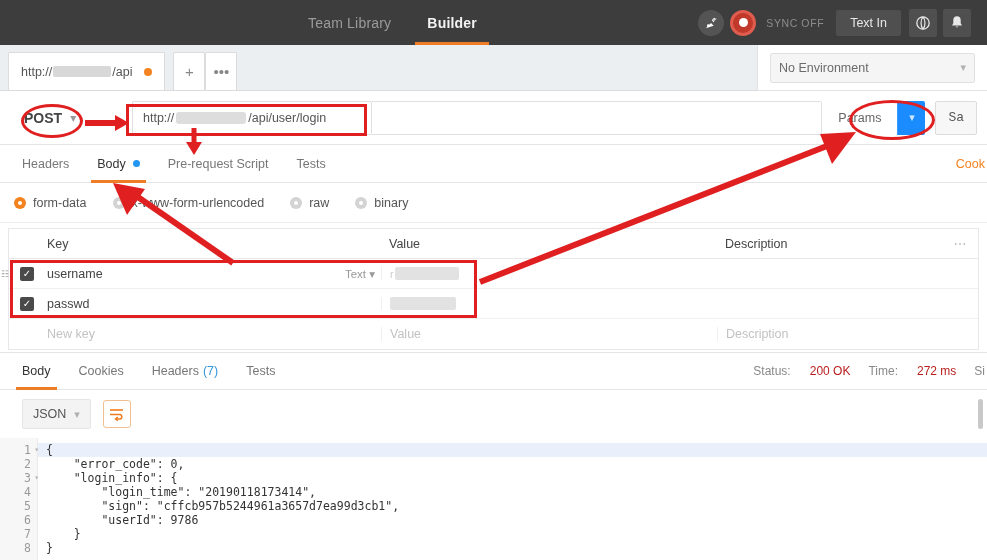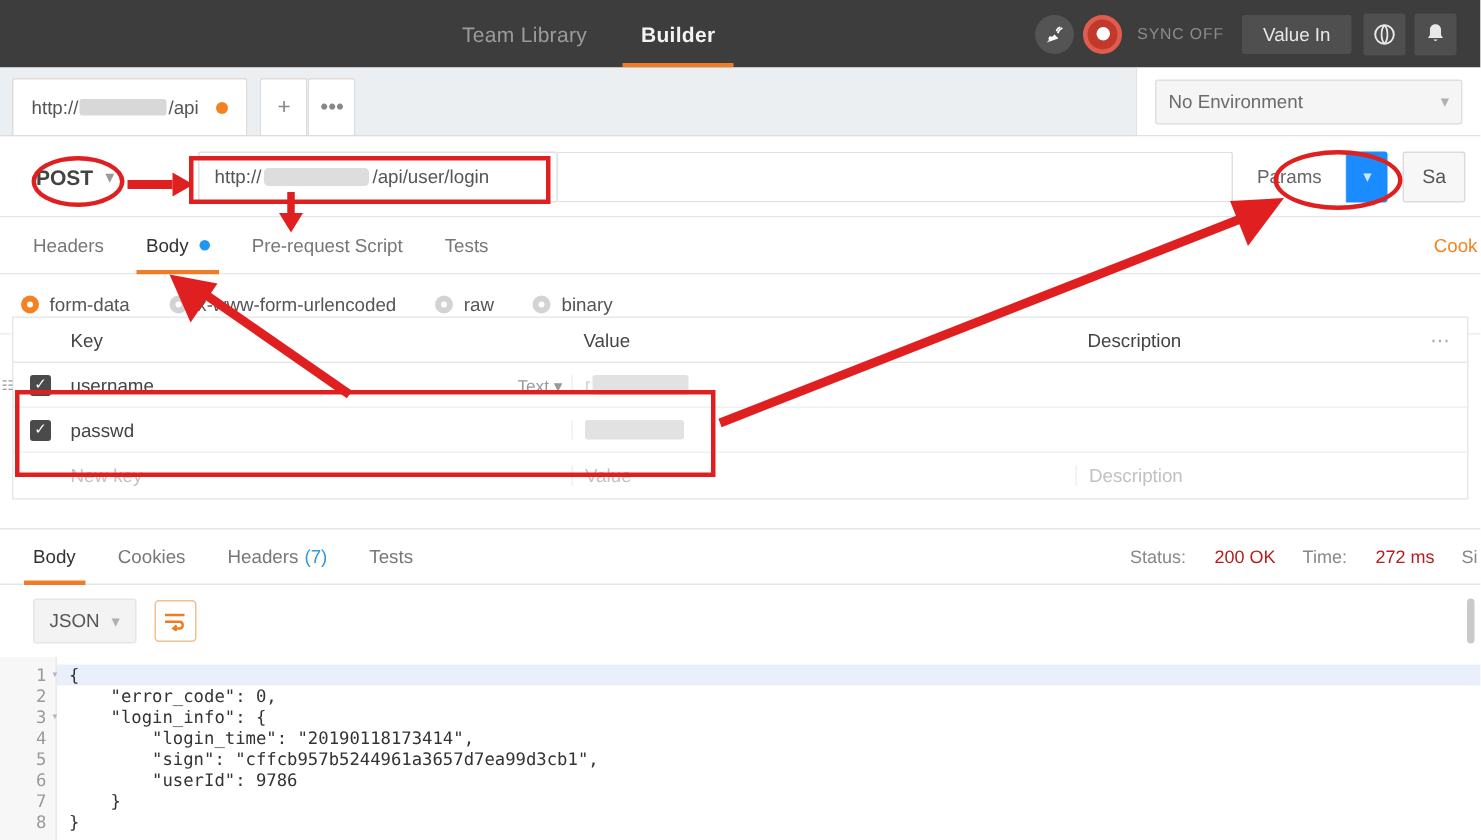--- a/index.html
+++ b/index.html
@@ -134,20 +134,21 @@
   .send-chev {
     background: #1a8cff; color: #cfe6ff; height: 34px; width: 28px;
     display: flex; align-items: center; justify-content: center;
     border-left: 1px solid #3d9cff; border-radius: 0 2px 2px 0; font-size: 11px;
   }
   .save-btn {
     font-size: 13px; color: #555; height: 34px;
     border: 1px solid #dcdcdc; border-radius: 2px;
     display: flex; align-items: center; padding: 0 12px; margin-left: 10px;
     background: #f7f7f7;
+    font-family: Liberation Mono, monospace;
   }
 
   
   .reqtabs {
     position: absolute; top: 145px; left: 0;
     width: 987px; height: 38px;
     border-bottom: 1px solid #e6e6e6;
     display: flex; align-items: center; padding-left: 8px;
     background: #fff;
   }
@@ -178,21 +179,21 @@
   .radio-dot {
     width: 12px; height: 12px; border-radius: 50%;
     background: #d3d3d3; margin-right: 7px;
     display: flex; align-items: center; justify-content: center;
   }
   .radio-dot.on { background: #f58220; }
   .radio-dot .inner { width: 4px; height: 4px; border-radius: 50%; background: #fff; }
 
   
   .kvtable {
-    position: absolute; top: 211px; left: 8px;
+    position: absolute; top: 228px; left: 8px;
     width: 971px;
     border: 1px solid #e8e8e8;
     background: #fff;
   }
   .kvrow { display: flex; height: 30px; align-items: center; border-bottom: 1px solid #f0f0f0; }
   .kvrow.header { height: 30px; color: #555; font-size: 12px; border-bottom: 1px solid #e8e8e8; }
   .kvrow.empty { border-bottom: none; }
   .c-check { width: 36px; display: flex; align-items: center; justify-content: center; }
   .c-key   { flex: 0 0 336px; font-size: 12.5px; color: #444; display: flex; align-items: center; padding-left: 2px; }
   .c-val   { flex: 0 0 336px; font-size: 12.5px; color: #444; display: flex; align-items: center; padding-left: 8px; border-left: 1px solid #f0f0f0; }
@@ -290,21 +291,21 @@
           <path d="M2 14 L8 8 L11 11 Z" fill="#fff"></path>
           <circle cx="5" cy="11" r="1.6" fill="#fff"></circle>
           <path d="M9.5 5.5 A4 4 0 0 1 12.5 2.5" stroke="#fff" stroke-width="1.2" fill="none"></path>
           <path d="M10.5 7 A6 6 0 0 1 14 3" stroke="#fff" stroke-width="1.2" fill="none"></path>
         </svg>
       </div>
       <div class="circ-icon sync">
         <div class="sync-inner"></div>
       </div>
       <div class="sync-label">SYNC OFF</div>
-      <div class="signin-btn">Value In</div>
+      <div class="signin-btn">Text In</div>
       <div class="sq-icon">
         <svg width="16" height="16" viewBox="0 0 16 16">
           <circle cx="8" cy="8" r="6.2" stroke="#e8e8e8" stroke-width="1.3" fill="none"></circle>
           <path d="M8 1.8 C5.4 4.6 5.4 11.4 8 14.2" stroke="#e8e8e8" stroke-width="1.2" fill="none"></path>
           <path d="M8 1.8 C10.6 4.6 10.6 11.4 8 14.2" stroke="#e8e8e8" stroke-width="1.2" fill="none"></path>
         </svg>
       </div>
       <div class="sq-icon">
         <svg width="14" height="15" viewBox="0 0 14 15">
           <path d="M7 1.2 C4.6 1.2 3.3 2.9 3.3 5 L3.3 8.3 L2 10.4 L12 10.4 L10.7 8.3 L10.7 5 C10.7 2.9 9.4 1.2 7 1.2 Z" fill="#e8e8e8"></path>

